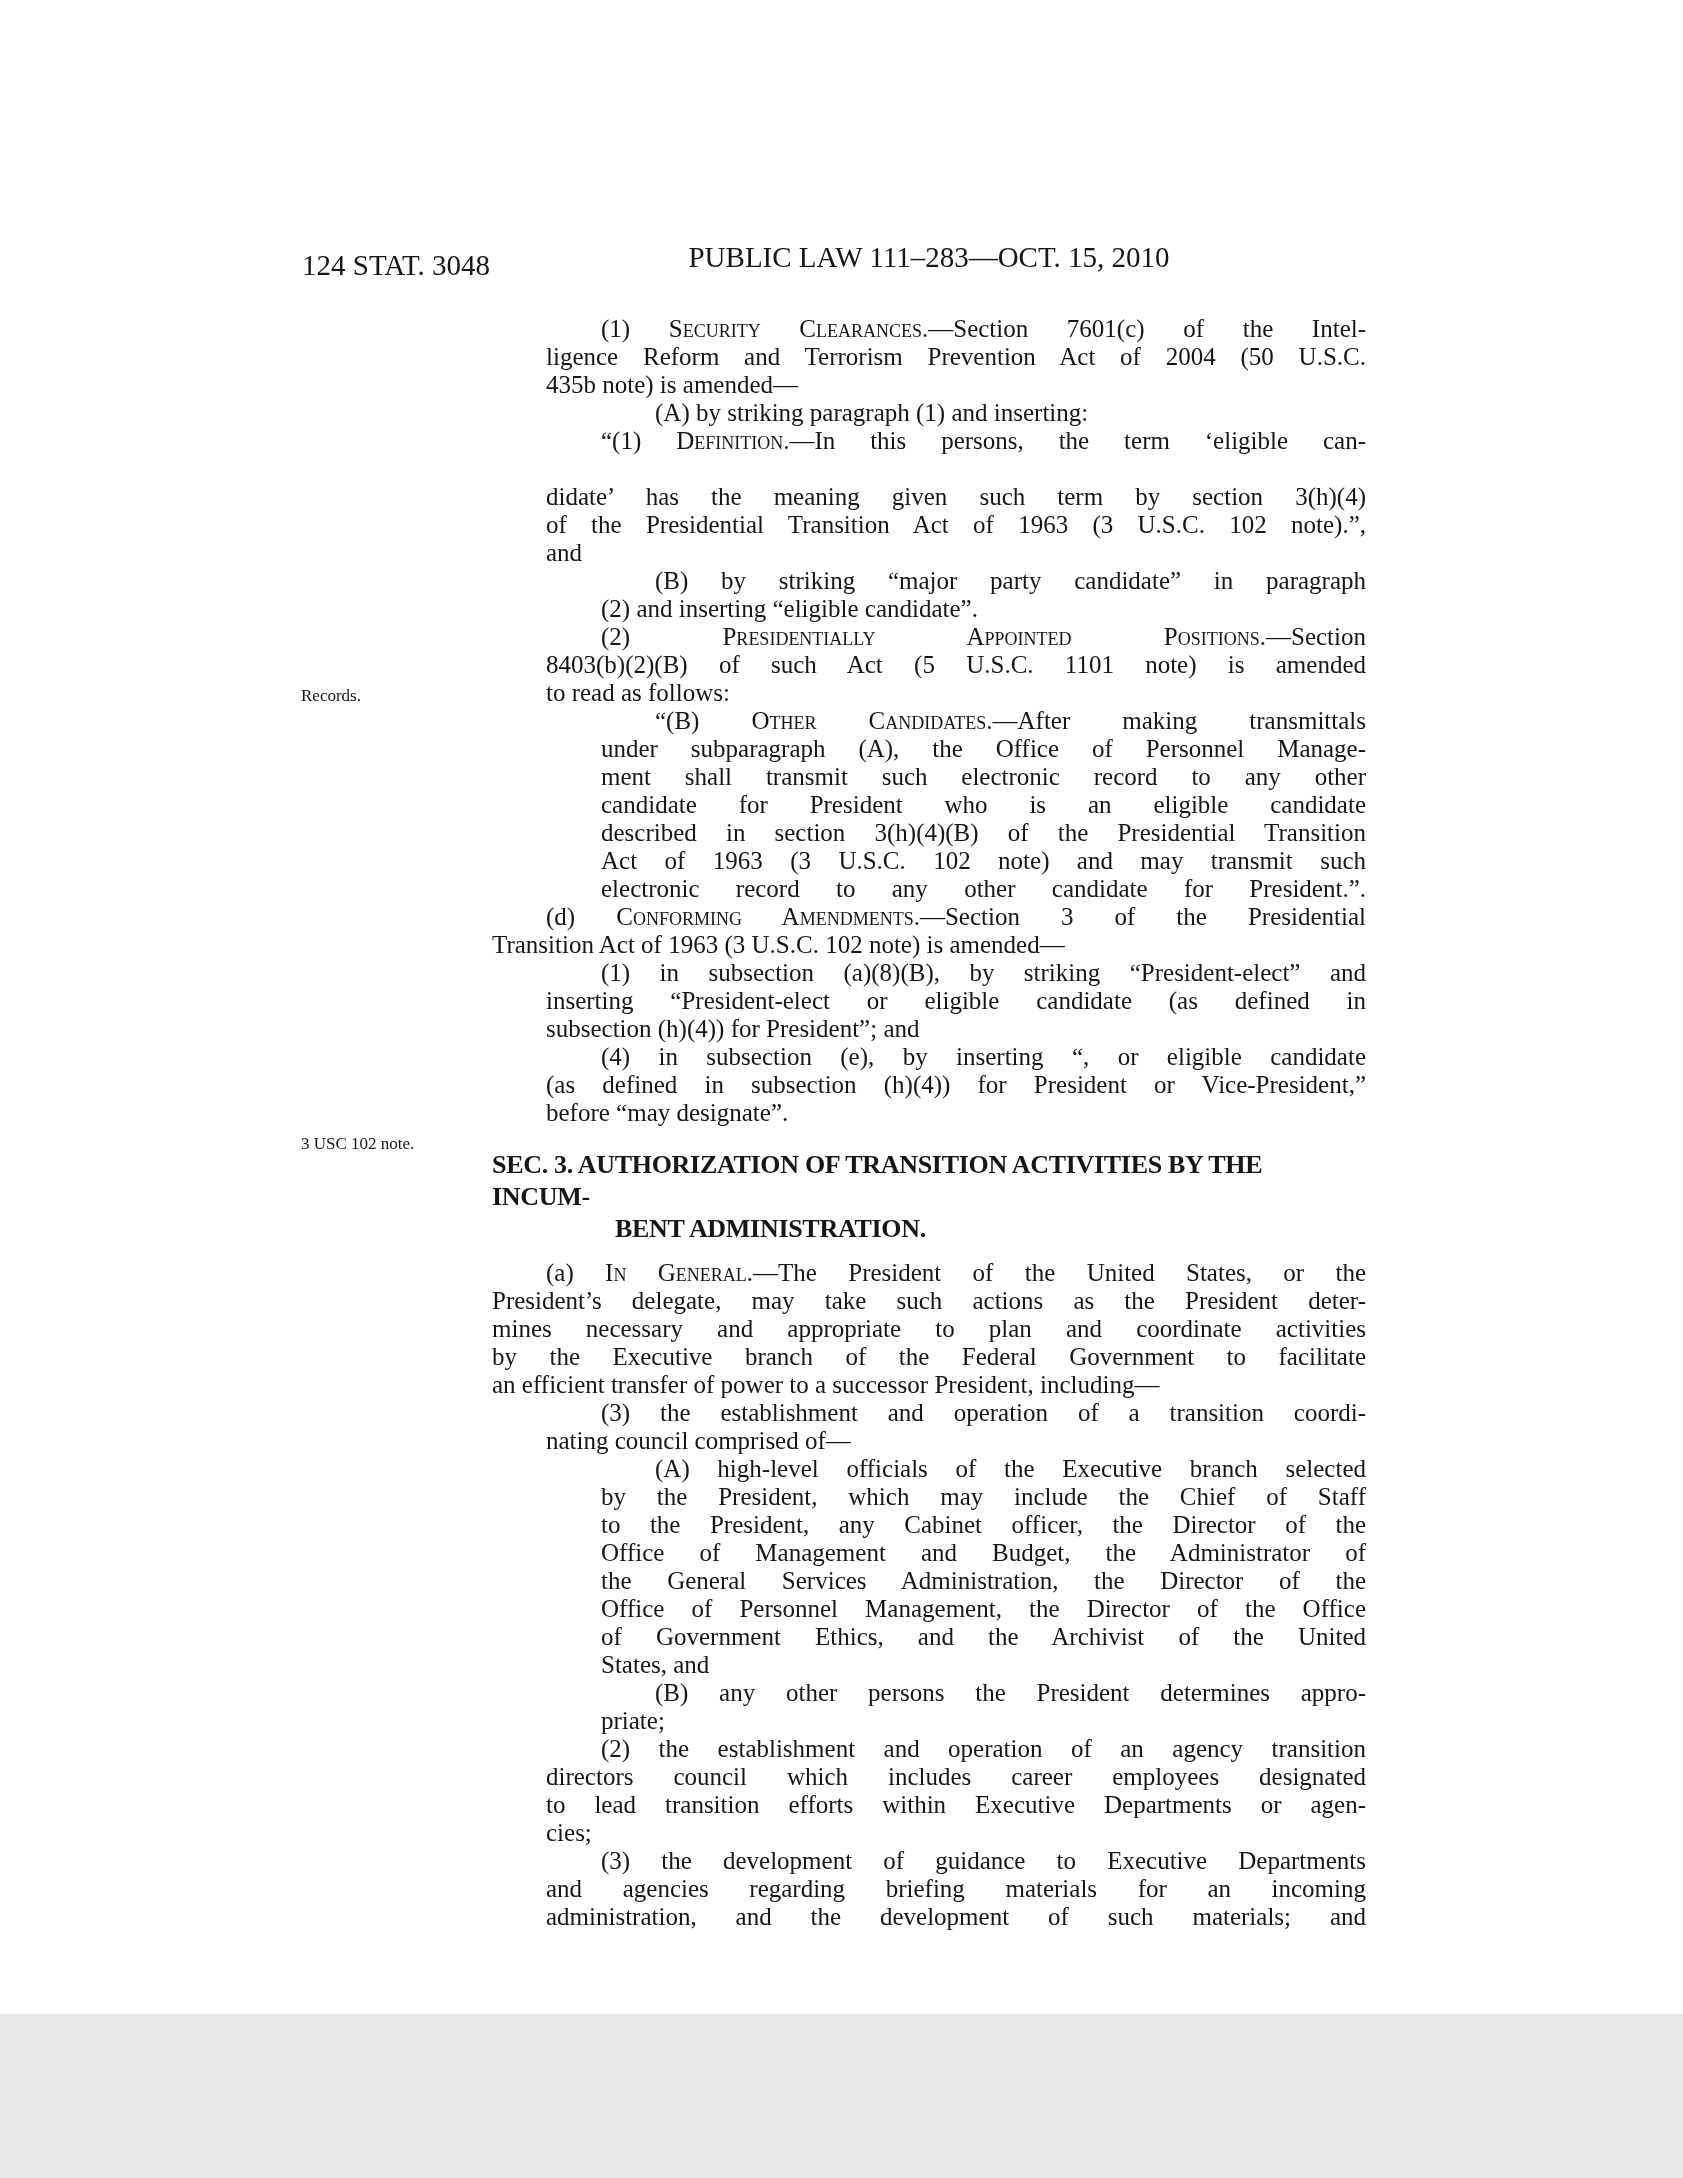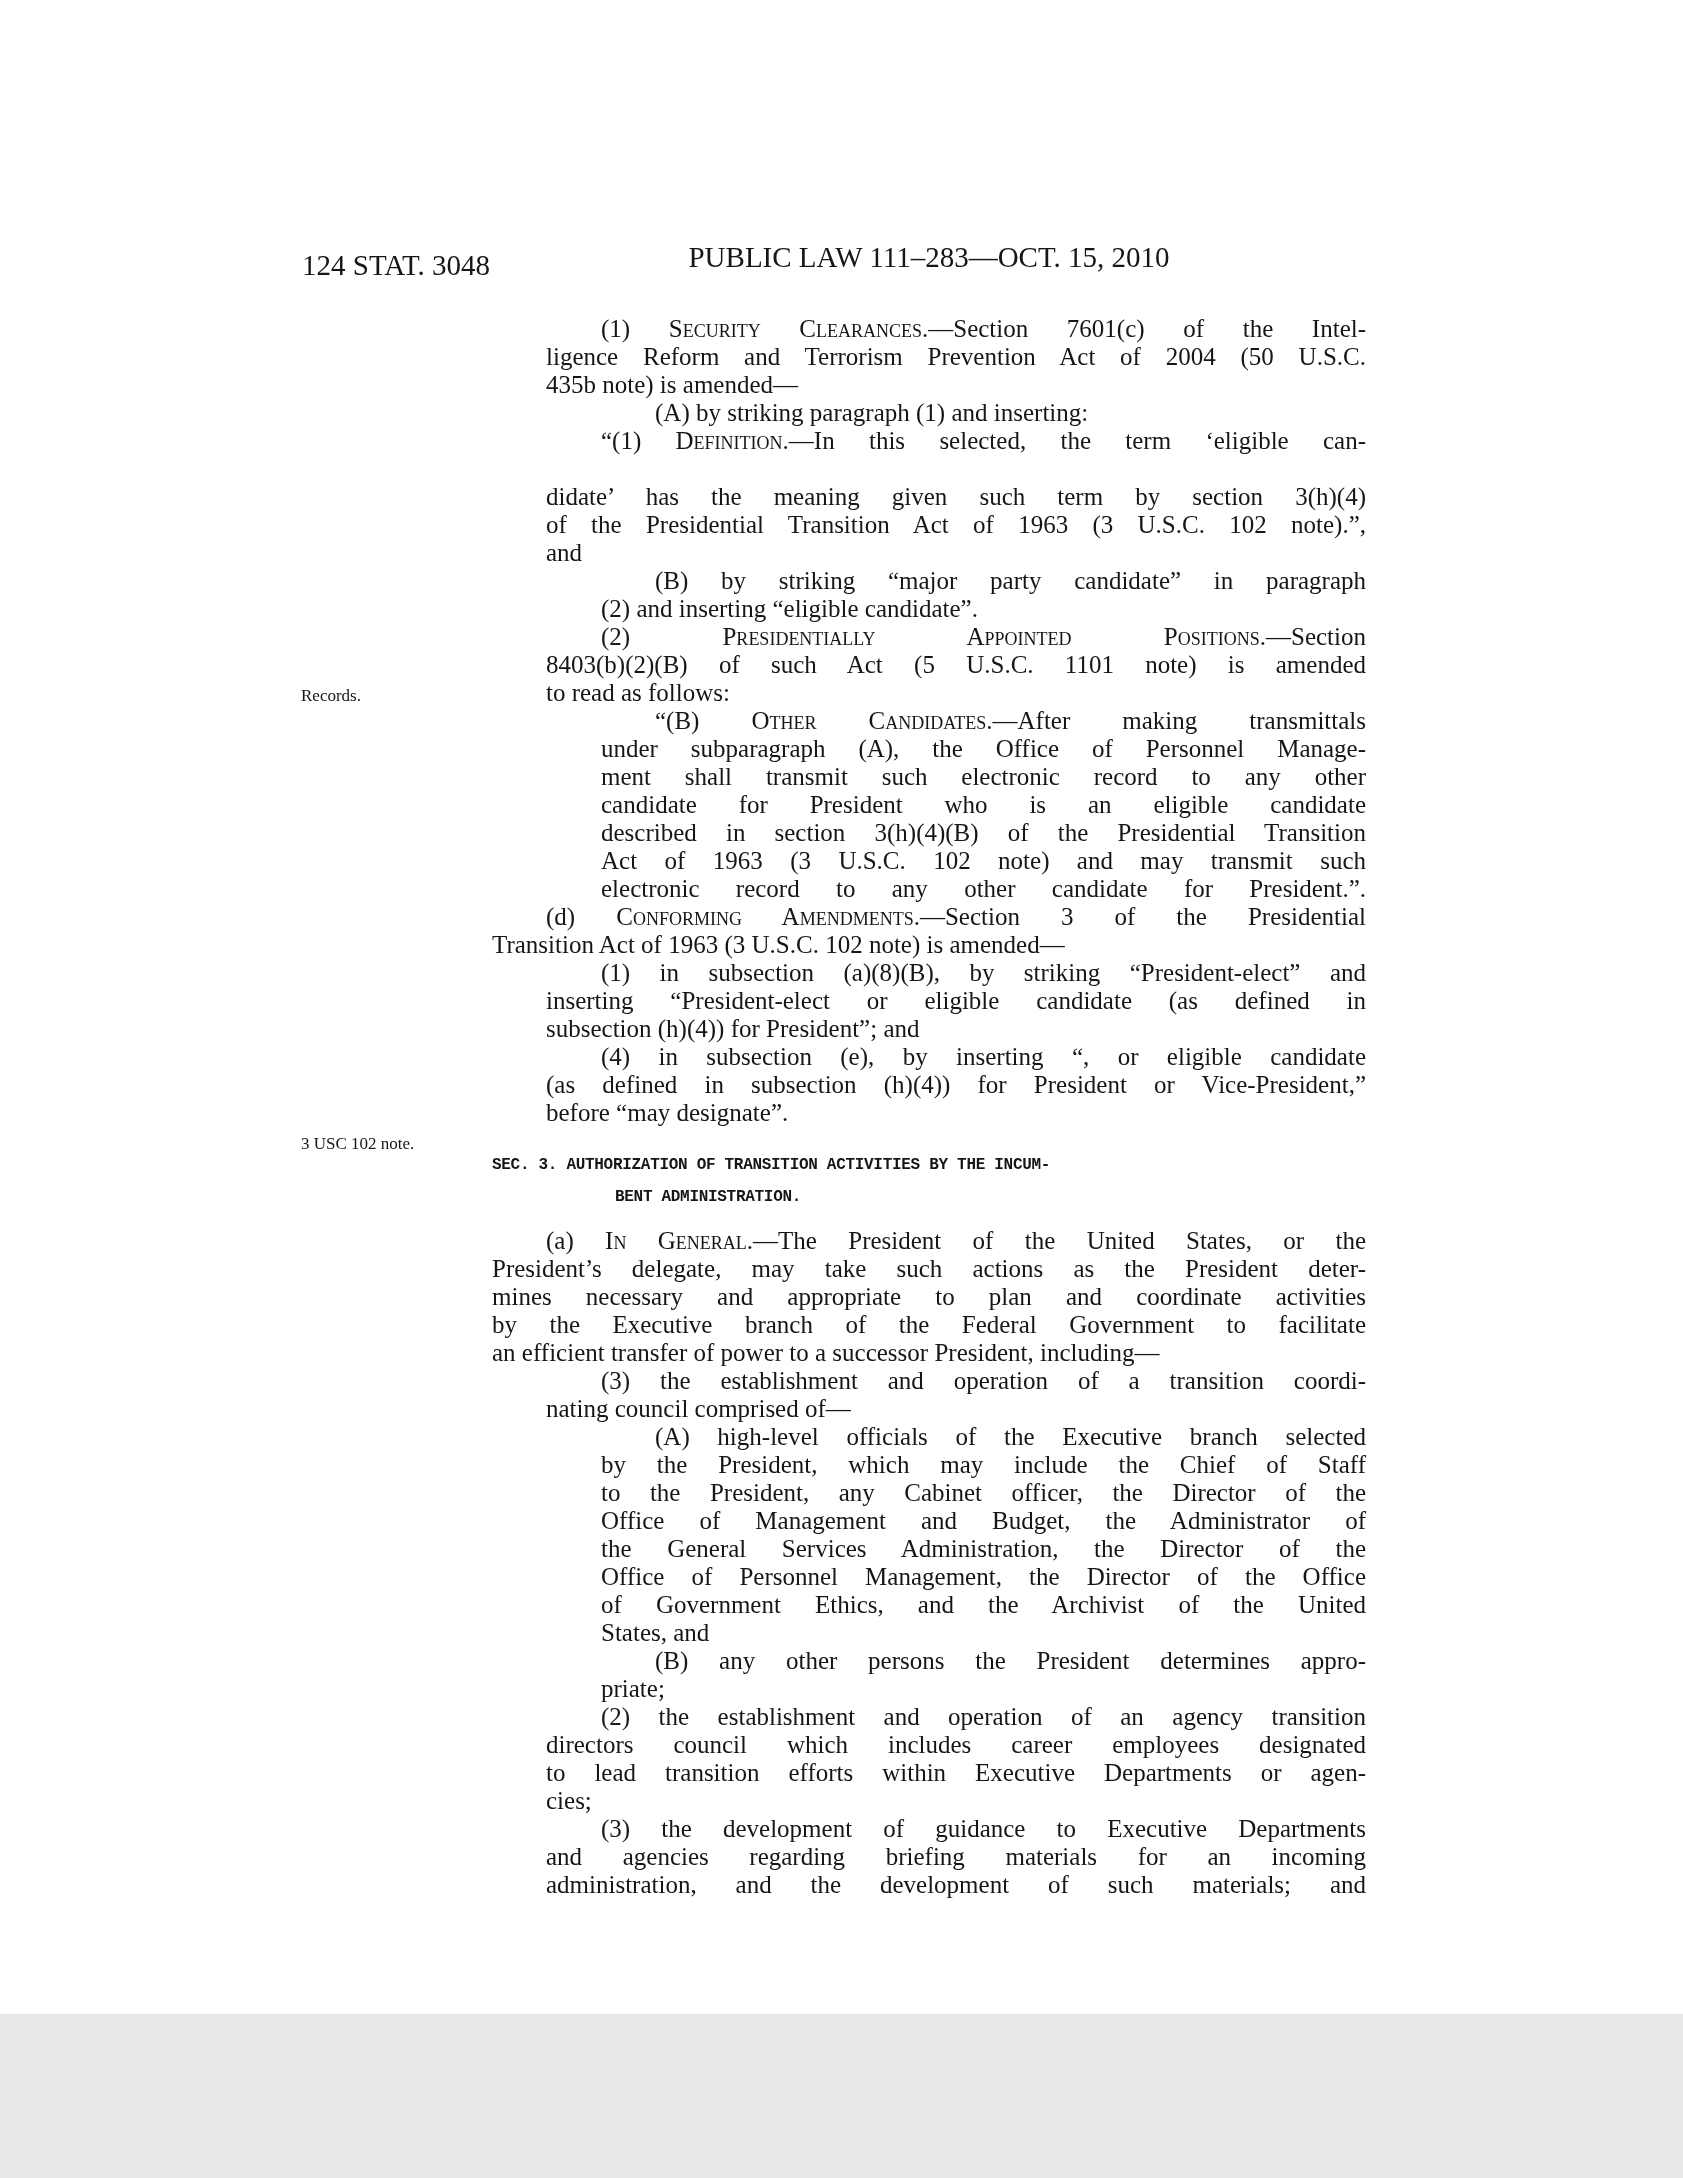--- a/index.html
+++ b/index.html
@@ -18,21 +18,21 @@
   }
   .text-col { position:absolute; left:492px; top:315px; width:874px; }
   .ln {
     font-size:25px; line-height:28px; height:28px;
     white-space:normal;
   }
   .ln.j { text-align:justify; text-align-last:justify; }
   .sc { font-variant:small-caps; }
   .sec-heading {
     margin-top:22px; margin-bottom:14px;
-    font-weight:bold; font-size:16px; line-height:32px; letter-spacing:-0.3px;font-family:Liberation Mono, monospace;
+    font-weight:bold; font-size:26px; line-height:32px; letter-spacing:-0.3px;
   }
   .sec-heading .h2 { padding-left:123px; }
   .margin-note {
     position:absolute; left:301px; width:188px;
     font-size:17px; line-height:24px;
   }
   .note-records { top:684px; }
   .note-usc { top:1132px; }
 </style>
 </head>
@@ -48,21 +48,21 @@
 
   <div class="margin-note note-usc">3 USC 102 note.</div>
 
   <div class="text-col">
 
     <div id="top-block">
         <div class="ln j" style="padding-left: 109px;"><span>(1) </span><span class="sc">Security Clearances.</span><span>—Section 7601(c) of the Intel-</span></div>
         <div class="ln j" style="padding-left: 54px;"><span>ligence Reform and Terrorism Prevention Act of 2004 (50 U.S.C.</span></div>
         <div class="ln" style="padding-left: 54px;"><span>435b note) is amended—</span></div>
         <div class="ln" style="padding-left: 163px;"><span>(A) by striking paragraph (1) and inserting:</span></div>
-        <div class="ln j" style="padding-left: 109px;"><span>“(1) </span><span class="sc">Definition.</span><span>—In this selected, the term ‘eligible can-</span></div>
+        <div class="ln j" style="padding-left: 109px;"><span>“(1) </span><span class="sc">Definition.</span><span>—In this persons, the term ‘eligible can-</span></div>
         <div class="ln j" style="padding-left: 54px; margin-top: 28px;"><span>didate’ has the meaning given such term by section 3(h)(4)</span></div>
         <div class="ln j" style="padding-left: 54px;"><span>of the Presidential Transition Act of 1963 (3 U.S.C. 102 note).”,</span></div>
         <div class="ln" style="padding-left: 54px;"><span>and</span></div>
         <div class="ln j" style="padding-left: 163px;"><span>(B) by striking “major party candidate” in paragraph</span></div>
         <div class="ln" style="padding-left: 109px;"><span>(2) and inserting “eligible candidate”.</span></div>
         <div class="ln j" style="padding-left: 109px;"><span>(2) </span><span class="sc">Presidentially Appointed Positions.</span><span>—Section</span></div>
         <div class="ln j" style="padding-left: 54px;"><span>8403(b)(2)(B) of such Act (5 U.S.C. 1101 note) is amended</span></div>
         <div class="ln" style="padding-left: 54px;"><span>to read as follows:</span></div>
         <div class="ln j" style="padding-left: 163px;"><span>“(B) </span><span class="sc">Other Candidates.</span><span>—After making transmittals</span></div>
         <div class="ln j" style="padding-left: 109px;"><span>under subparagraph (A), the Office of Personnel Manage-</span></div>

